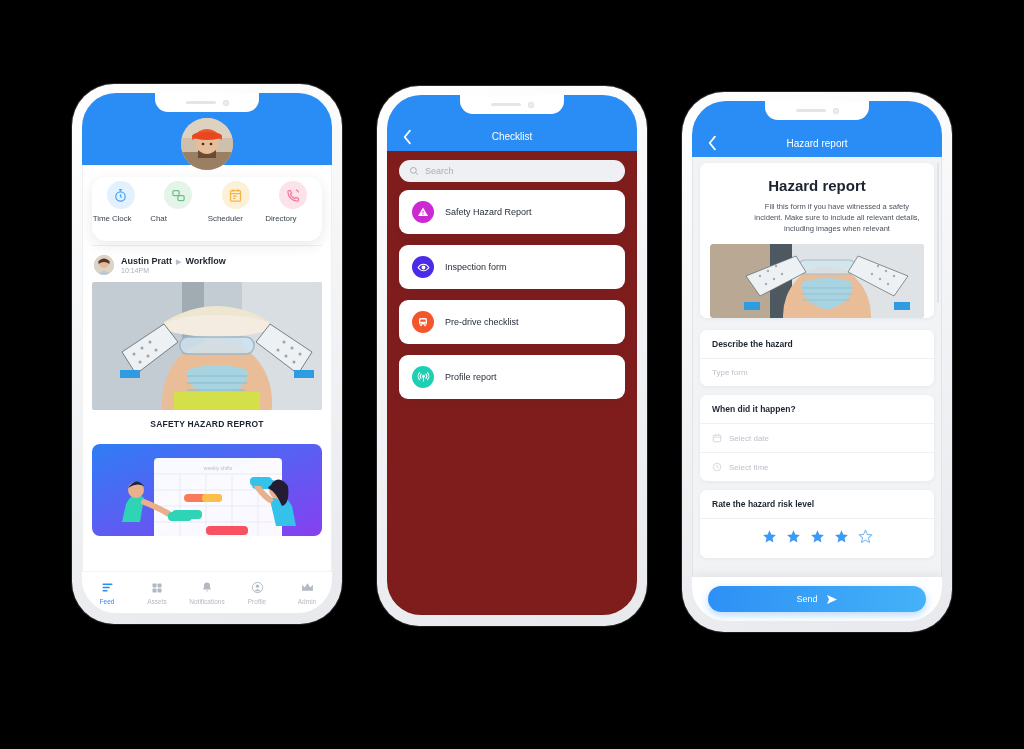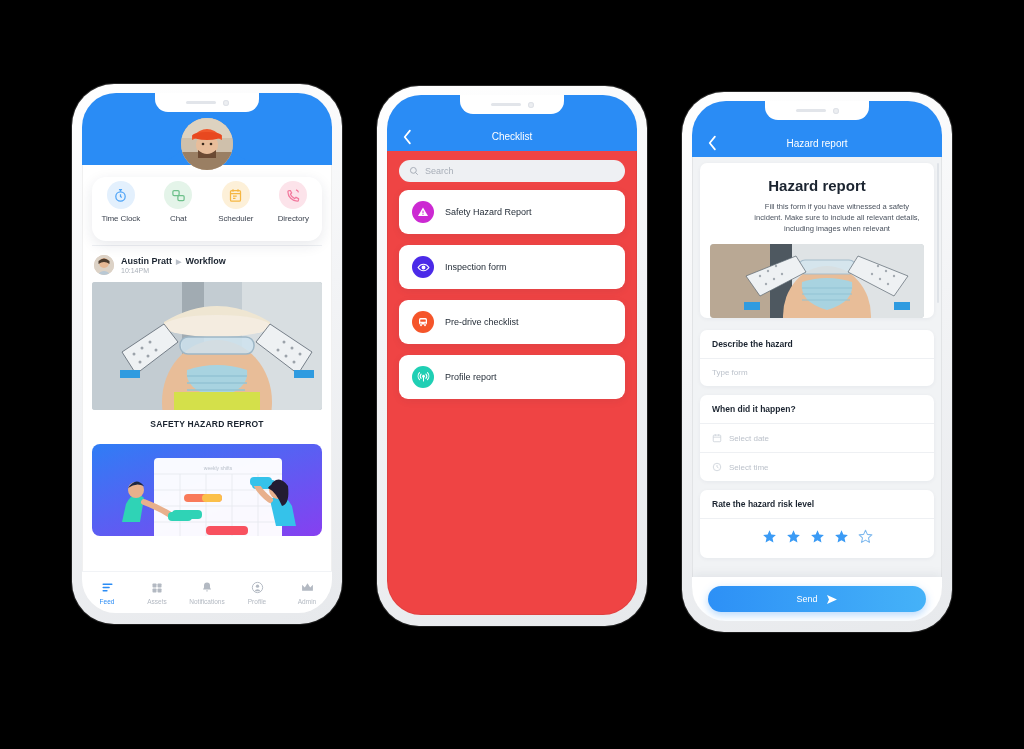--- a/index.html
+++ b/index.html
@@ -61,21 +61,21 @@
   }
   .p1-avatar svg{ display:block; }
 
   .p1-quick{
     position:absolute; top:84px; left:10px; right:10px; height:64px;
     background:#fff; border-radius:14px;
     box-shadow:0 4px 14px rgba(25,40,70,0.10);
     display:flex; align-items:flex-start; justify-content:space-around;
     padding-top:4px; z-index:8;
   }
-  .qa { width:56px; text-align:center; }
+  .qa { width:56px; text-align:left; }
   .qa-circle{
     width:28px; height:28px; border-radius:50%;
     display:flex; align-items:center; justify-content:center; margin:0 auto 5px;
   }
   .qa-label{ font-size:8px; color:#3d4450; letter-spacing:-0.1px; }
 
   .p1-feed{ position:absolute; top:152px; left:0; right:0; bottom:42px; background:#ffffff; }
   .p1-divider{ height:1px; background:#eef0f3; margin:0 10px; }
 
   .post-head{ display:flex; align-items:center; gap:7px; padding:9px 12px 7px; }
@@ -102,21 +102,21 @@
   
   .p2-header{
     position:absolute; top:0; left:0; right:0; height:56px; background:#2a8cf5; z-index:5;
     display:flex; align-items:flex-end; justify-content:center; padding-bottom:9px;
   }
   .p2-title{ font-size:10px; color:#fff; }
   .back-btn{
     position:absolute; left:11px; bottom:5px; width:18px; height:18px;
     display:flex; align-items:center; justify-content:center;
   }
-  .p2-body{ position:absolute; top:56px; left:0; right:0; bottom:0; background:#ef4444; }
+  .p2-body{ position:absolute; top:56px; left:0; right:0; bottom:0; background:#7f1d1d; }
   .search-wrap{ padding:9px 12px 6px; }
   .search-box{
     height:22px; background:#eef0f3; border-radius:11px;
     display:flex; align-items:center; gap:6px; padding:0 10px;
   }
   .search-ph{ font-size:9px; color:#a8aeb8; }
   .chk-list{ padding:2px 12px 0; }
   .chk-card{
     height:44px; background:#fff; border-radius:9px; margin-bottom:11px;
     box-shadow:0 2px 8px rgba(25,40,70,0.07);

